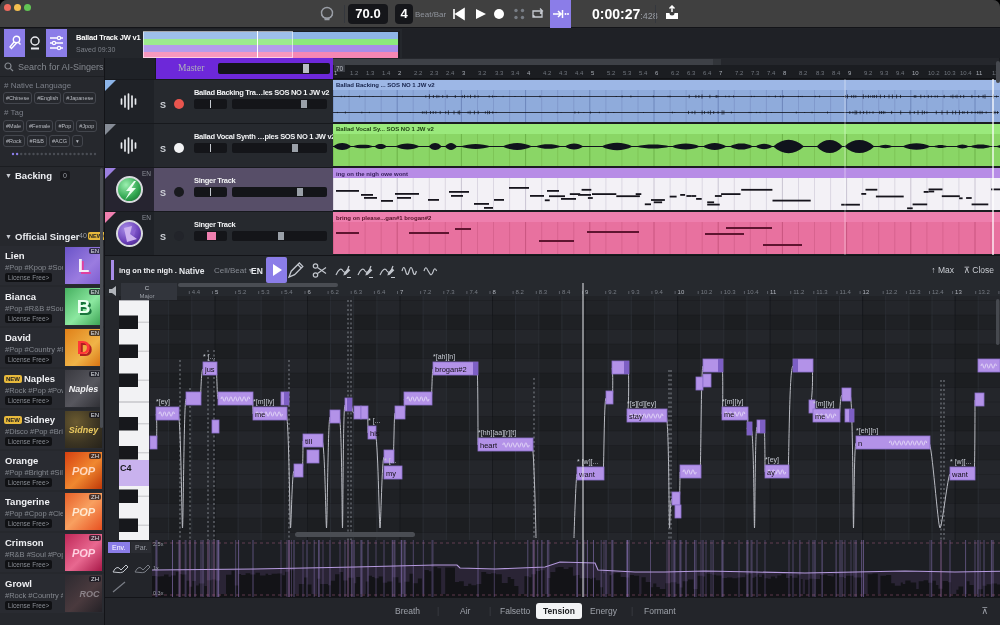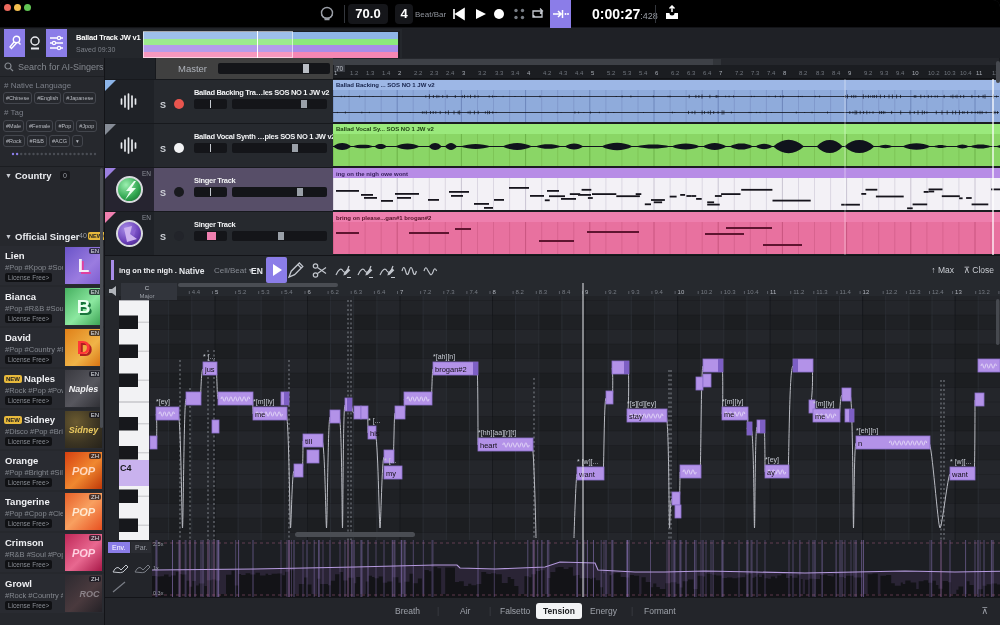--- a/index.html
+++ b/index.html
@@ -4,21 +4,21 @@
 *{margin:0;padding:0;box-sizing:border-box;}
 html,body{width:1000px;height:625px;overflow:hidden;background:#000;
  font-family:"Liberation Sans",sans-serif;}
 .abs{position:absolute;}
 #app{position:relative;width:1000px;height:625px;background:#202227;border-radius:7px 7px 0 0;overflow:hidden;}
 .tchip{display:inline-block;border:1px solid #43464d;border-radius:3px;
  color:#b9bcc3;font-size:5.5px;line-height:1.5;padding:1px 2px;margin:0 2px 0 0;background:#26282d;}
 
 </style></head><body>
 <div id="app">
-<div class="abs" style="left:0;top:0;width:1000px;height:28px;background:#000000;border-bottom:1px solid #131418;">
+<div class="abs" style="left:0;top:0;width:1000px;height:28px;background:#404040;border-bottom:1px solid #131418;">
 <div class="abs" style="left:4px;top:4px;width:7px;height:7px;border-radius:50%;background:#ed6a5e;"></div>
 <div class="abs" style="left:14px;top:4px;width:7px;height:7px;border-radius:50%;background:#f4bf4f;"></div>
 <div class="abs" style="left:24px;top:4px;width:7px;height:7px;border-radius:50%;background:#61c454;"></div>
 <svg class="abs" style="left:316px;top:4px" width="22" height="20" viewBox="0 0 22 20">
         <circle cx="11" cy="9" r="5.5" fill="none" stroke="#9a9ea6" stroke-width="1.4"></circle>
         <path d="M5.5 10.5 a6 6 0 0 0 11 0 M8.5 15.5 h5" stroke="#9a9ea6" stroke-width="1.4" fill="none"></path>
       </svg>
 <div class="abs" style="left:344px;top:5px;width:1px;height:18px;background:#34373d;"></div>
 <div class="abs" style="left:348px;top:4px;width:40px;height:20px;background:#15161a;border-radius:4px;color:#fff;font-size:13px;font-weight:bold;text-align:center;line-height:20px;">70.0</div>
 <div class="abs" style="left:395px;top:4px;width:18px;height:20px;background:#15161a;border-radius:4px;color:#fff;font-size:13px;font-weight:bold;text-align:center;line-height:20px;">4</div>
@@ -104,21 +104,21 @@
         <circle cx="60.39999999999999" cy="2" r="1.2" fill="#4a4d54"></circle>
         <circle cx="64.5" cy="2" r="1.2" fill="#4a4d54"></circle>
         <circle cx="68.6" cy="2" r="1.2" fill="#4a4d54"></circle>
         <circle cx="72.69999999999999" cy="2" r="1.2" fill="#4a4d54"></circle>
         <circle cx="76.8" cy="2" r="1.2" fill="#4a4d54"></circle>
         <circle cx="80.89999999999999" cy="2" r="1.2" fill="#4a4d54"></circle>
         <circle cx="85.0" cy="2" r="1.2" fill="#4a4d54"></circle>
       </svg>
 <div class="abs" style="left:0;top:108px;width:105px;height:18px;background:#26282d;border-top:1px solid #1b1d21;">
         <span style="position:absolute;left:5px;top:5px;color:#c9ccd2;font-size:7px;">▼</span>
-        <span style="position:absolute;left:15px;top:3px;color:#eceef2;font-size:9.5px;font-weight:bold;">Country</span>
+        <span style="position:absolute;left:15px;top:3px;color:#eceef2;font-size:9.5px;font-weight:bold;">Backing</span>
         <span style="position:absolute;left:60px;top:4px;background:#17181c;color:#9a9ea6;font-size:7px;padding:1px 3px;border-radius:2px;">0</span>
       </div>
 <div class="abs" style="left:0;top:170px;width:105px;height:18px;background:#26282d;">
         <span style="position:absolute;left:5px;top:5px;color:#c9ccd2;font-size:7px;">▼</span>
         <span style="position:absolute;left:15px;top:3px;color:#eceef2;font-size:9.5px;font-weight:bold;">Official Singer</span>
         <span style="position:absolute;left:79px;top:4px;color:#9a9ea6;font-size:7px;">40</span>
         <span style="position:absolute;left:88px;top:4px;background:#e7b93c;color:#222;font-size:5.5px;font-weight:bold;padding:1px 1px;border-radius:2px;white-space:nowrap;">NEW 6</span>
       </div>
 <div class="abs" style="left:0;top:188px;width:105px;height:39px;background:#292b31;">
 <div style="position:absolute;left:5px;top:4px;color:#f0f1f4;font-size:9.5px;font-weight:bold;">Lien</div>
@@ -200,21 +200,21 @@
 <div style="position:absolute;left:5px;top:27px;background:#101114;color:#8a8e95;font-size:6.5px;padding:1px 3px;border-radius:2px;">License Free&gt;</div>
 <div style="position:absolute;left:65px;top:1px;width:37px;height:37px;background:linear-gradient(135deg,#2e2a30,#4a3a3e 55%,#242126);overflow:hidden;">
           <div style="position:absolute;left:0;top:0;width:37px;height:37px;display:flex;align-items:center;justify-content:center;color:#8a8288;font-size:9px;font-weight:bold;font-style:italic;margin-left:6px;">ROC</div>
           <div style="position:absolute;right:1px;top:1px;background:rgba(20,20,30,0.75);color:#dde0e6;font-size:6px;padding:0 2px;border-radius:2px;">ZH</div>
         </div>
 </div>
 <div class="abs" style="left:100px;top:110px;width:3px;height:260px;background:#4a4d53;border-radius:2px;"></div>
 </div>
 <div class="abs" style="left:105px;top:58px;width:229px;height:197px;background:#17191d;overflow:hidden;">
 <div class="abs" style="left:0;top:0;width:50px;height:21px;background:#1f2227;"></div>
-<div class="abs" style="left:51px;top:0;width:178px;height:21px;background:#404040;">
+<div class="abs" style="left:51px;top:0;width:178px;height:21px;background:#6d28d9;font-family:Liberation Serif, serif;">
         <span style="position:absolute;left:22px;top:5px;color:#aeb2ba;font-size:9.5px;">Master</span>
         <div style="position:absolute;left:62px;top:5px;width:112px;height:11px;background:#141519;border-radius:2px;">
           <div style="position:absolute;left:85px;top:1px;width:6px;height:9px;background:#b9bdc4;"></div>
         </div>
       </div>
 <div class="abs" style="left:0;top:22px;width:229px;height:43px;background:#26292e;">
 <div style="position:absolute;left:0;top:0;width:49px;height:43px;background:#1f2227;">
 <div style="position:absolute;left:0;top:0;width:0;height:0;border-top:11px solid #8cb4e8;border-right:11px solid transparent;"></div>
 <svg style="position:absolute;left:15px;top:13px" width="19" height="17" viewBox="0 0 19 17">
             <path d="M1.5 6 v5 M5 3 v11 M8.5 1 v15 M12 3 v11 M15.5 6 v5" stroke="#e8eaee" stroke-width="1.7" stroke-linecap="round"></path>

